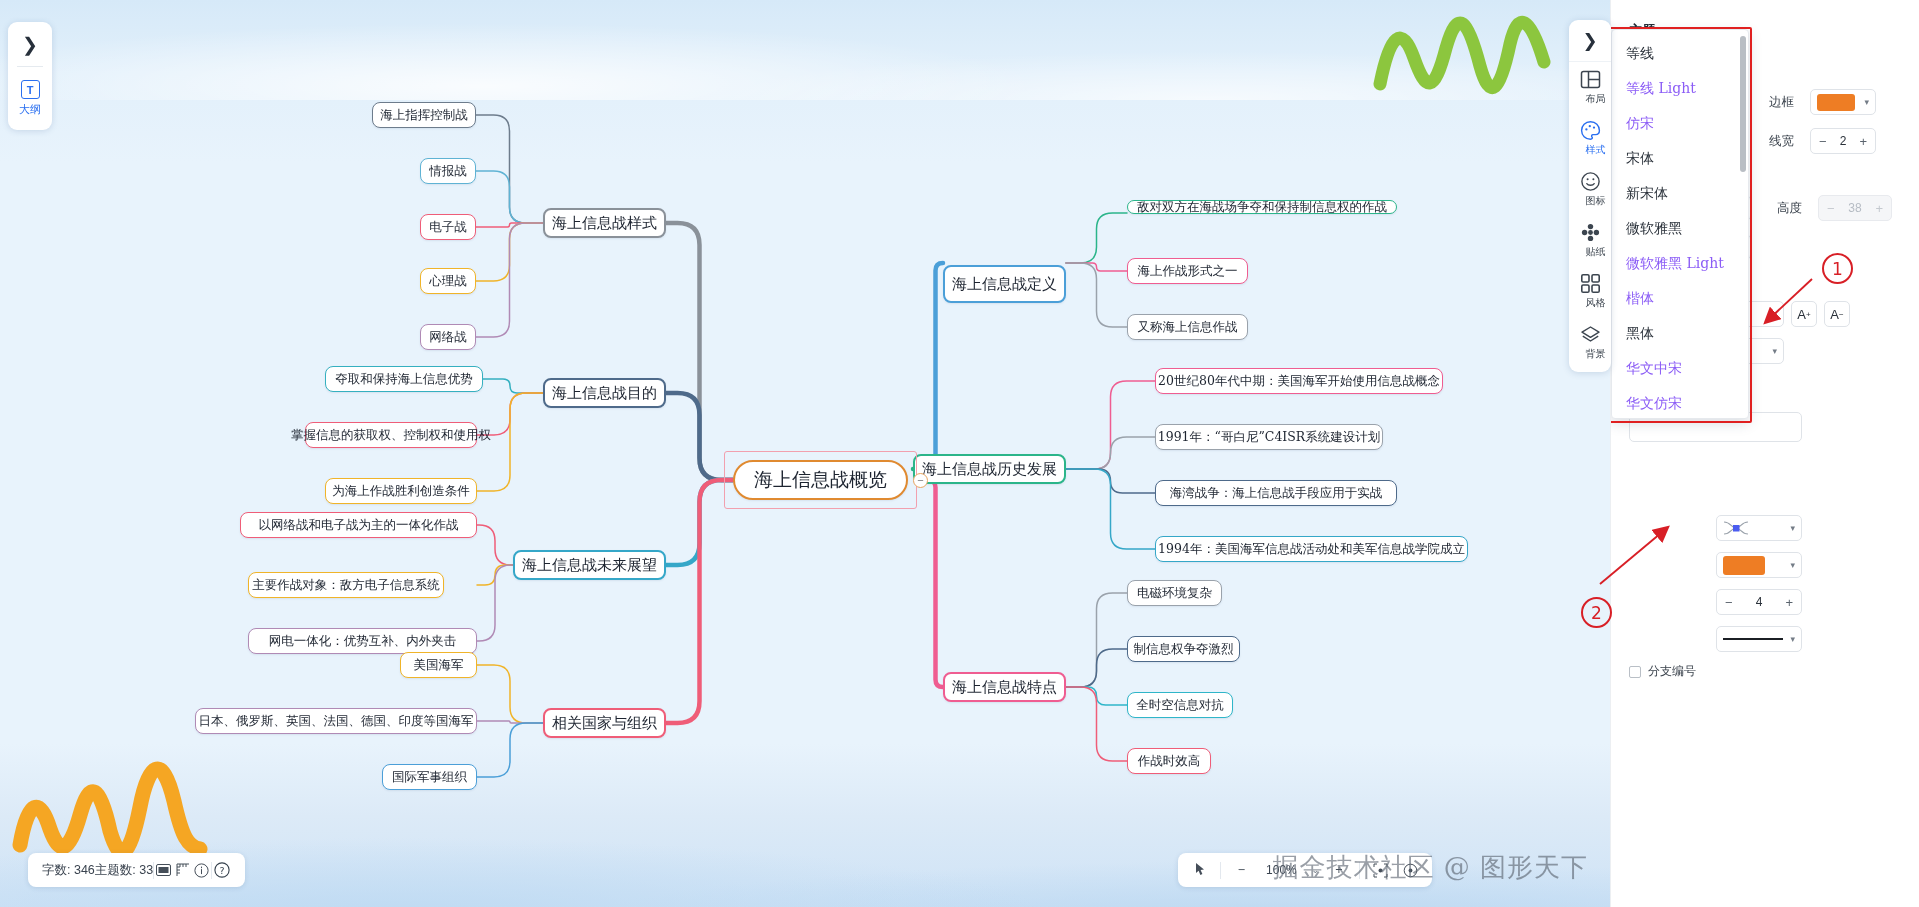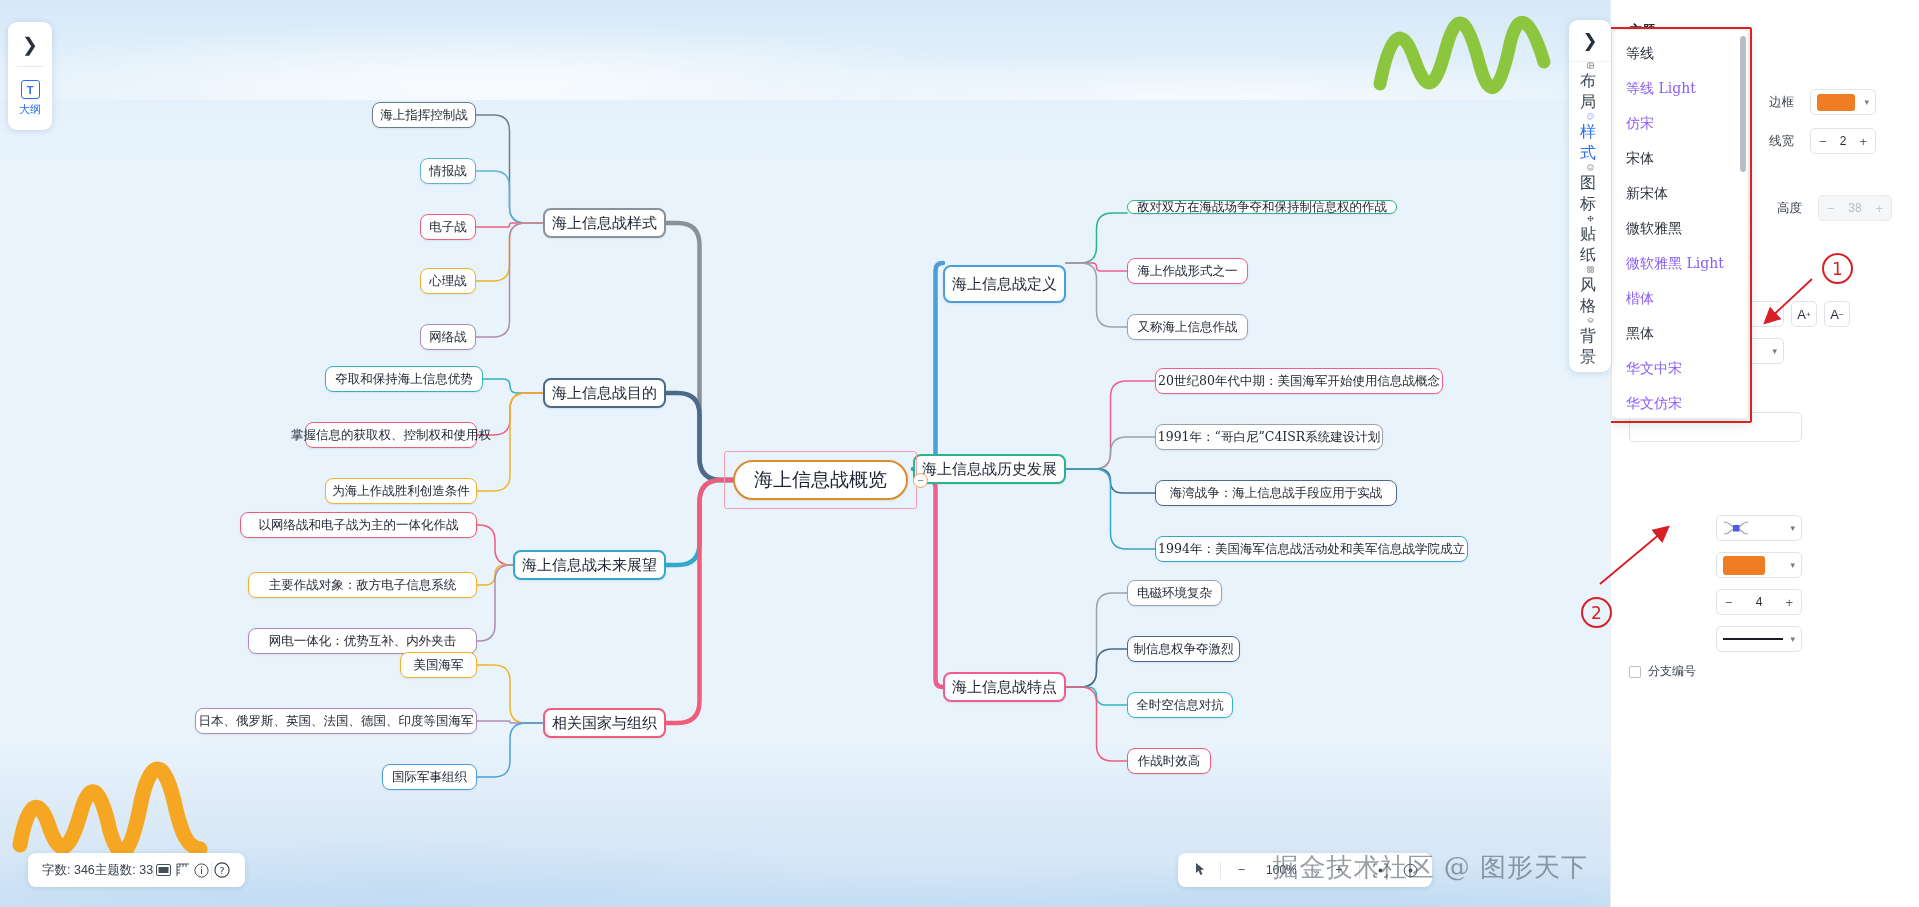--- a/index.html
+++ b/index.html
@@ -110,21 +110,21 @@
     z-index:60; padding-bottom:4px;
   }
   #icon-rail .collapse {
     height:42px; display:flex; align-items:center; justify-content:center;
     font-size:18px; color:#27303b; cursor:pointer; border-bottom:1px solid #eef2f6;
   }
   #icon-rail .rail-item {
     height:51px; display:flex; flex-direction:column; align-items:center; justify-content:center;
     gap:2px; cursor:pointer; color:#3c454f;
   }
-  #icon-rail .rail-item .ri-lbl { font-size:16px;margin-left:11px; }
+  #icon-rail .rail-item .ri-lbl { font-size:10px;margin-left:11px; }
   #icon-rail .rail-item.active { color:#2a6ff0; }
 
   
   #right-panel {
     position:absolute; right:0; top:0; width:309px; height:907px;
     background:#fff; z-index:50; padding:14px 18px 0 18px;
     border-left:1px solid #eceff2; overflow:hidden;
   }
   .sect-title { font-size:13.5px; color:#242b35; font-weight:bold; margin:8px 0 10px 0; }
   .row { display:flex; align-items:center; margin-bottom:13px; gap:16px; }
@@ -278,21 +278,21 @@
       </div>
       <div class="node lvl2" style="left: 325px; top: 478px; width: 152px; height: 26px; border-color: rgb(240, 180, 41);">
         <span>为海上作战胜利创造条件</span>
       </div>
       <div class="node lvl1" style="left: 513px; top: 550px; width: 153px; height: 30px; border-color: rgb(53, 167, 200);">
         <span>海上信息战未来展望</span>
       </div>
       <div class="node lvl2" style="left: 240px; top: 512px; width: 237px; height: 26px; border-color: rgb(239, 93, 120);">
         <span>以网络战和电子战为主的一体化作战</span>
       </div>
-      <div class="node lvl2" style="left: 248px; top: 572px; width: 229px; height: 26px; border-color: rgb(240, 180, 41);">
+      <div class="node lvl2" style="left: 248px; top: 572px; width: 196px; height: 26px; border-color: rgb(240, 180, 41);">
         <span>主要作战对象：敌方电子信息系统</span>
       </div>
       <div class="node lvl2" style="left: 248px; top: 628px; width: 229px; height: 26px; border-color: rgb(176, 138, 181);">
         <span>网电一体化：优势互补、内外夹击</span>
       </div>
       <div class="node lvl1" style="left: 543px; top: 708px; width: 123px; height: 30px; border-color: rgb(239, 93, 120);">
         <span>相关国家与组织</span>
       </div>
       <div class="node lvl2" style="left: 400px; top: 652px; width: 77px; height: 26px; border-color: rgb(240, 180, 41);">
         <span>美国海军</span>

